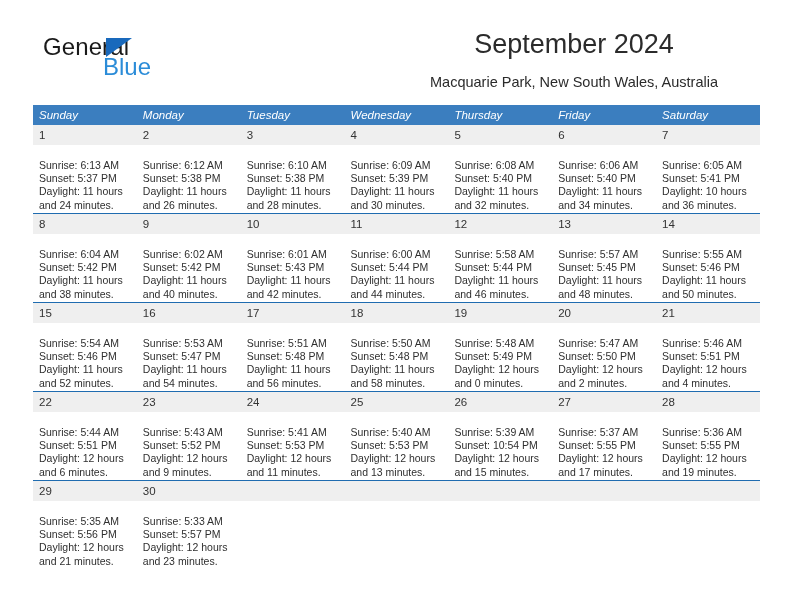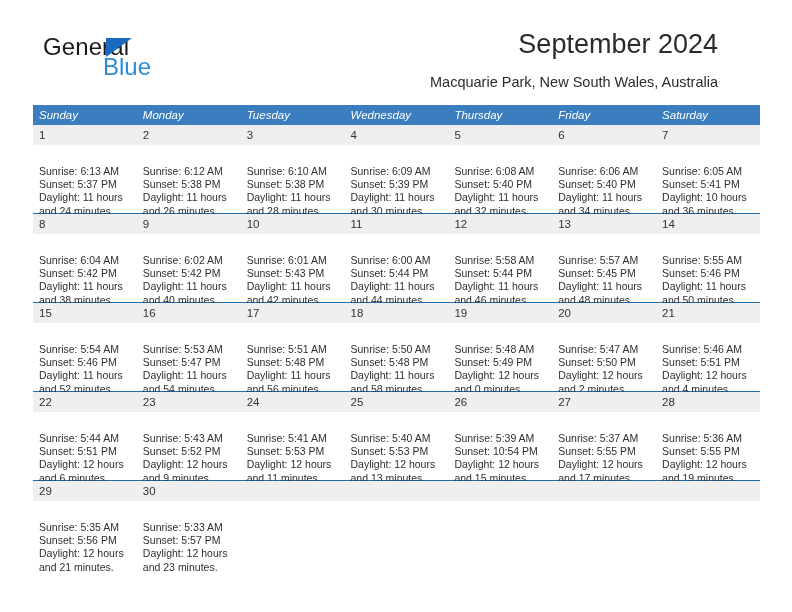--- a/index.html
+++ b/index.html
@@ -63,21 +63,21 @@
     font-size: 24px;
     color: #2b8cd8;
     line-height: 26px;
     font-family: "Liberation Sans", sans-serif;
   }
 
   .title-block {
     position: absolute;
     right: 36px;
     top: 28px;
-    text-align: right;
+    text-align: center;
   }
   .cal-title {
     font-size: 27px;
     color: #2b2b2b;
     line-height: 32px;
     white-space: nowrap;
     font-weight: normal;
     margin: 0;
   }
   .cal-subtitle {
@@ -141,21 +141,21 @@
     line-height: 20px;
     font-size: 11.5px;
     color: #333333;
     padding-left: 6px;
     box-sizing: border-box;
   }
   .daycell.empty .daynum-band {
     background: #efefef;
   }
   .dayinfo {
-    padding: 20px 5px 0 6px;
+    padding: 14px 5px 0 6px;
     font-size: 10.5px;
     line-height: 13.2px;
     color: #2f2f2f;
   }
   .dayinfo div {
     white-space: nowrap;
   }
   .dayinfo .daylight {
     white-space: normal;
   }

